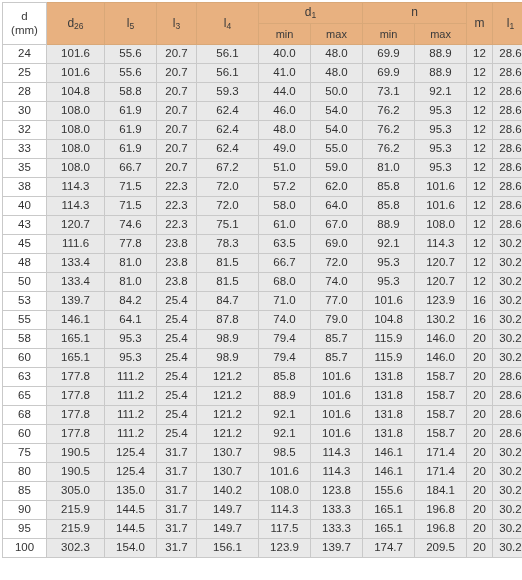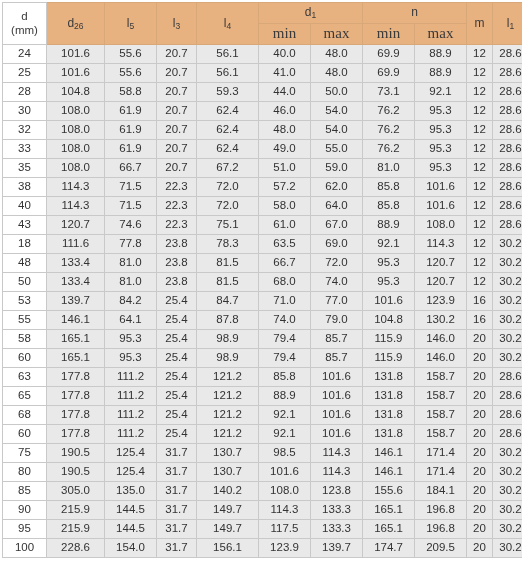--- a/index.html
+++ b/index.html
@@ -41,22 +41,21 @@
     height: 20px;
   }
   #spec-table thead th.corner-head {
     background: #ffffff;
     border: 1px solid #c9c9c9;
     font-size: 11.5px;
   }
   #spec-table thead th.corner-head .l1 { display: block; }
   #spec-table thead th.corner-head .l2 { display: block; }
   #spec-table thead th.sub-head {
-    font-size: 15px;
-    font-family: Liberation Serif, serif;
+    font-size: 11px;
   }
   
   #spec-table tbody td {
     height: 18px;
     background: #e9e9e9;
   }
   #spec-table tbody td.d-col {
     background: #ffffff;
     text-align: center;
   }
@@ -232,21 +231,21 @@
         <td>22.3</td>
         <td>75.1</td>
         <td>61.0</td>
         <td>67.0</td>
         <td>88.9</td>
         <td>108.0</td>
         <td>12</td>
         <td>28.6</td>
       </tr>
       <tr>
-        <td class="d-col">18</td>
+        <td class="d-col">45</td>
         <td>111.6</td>
         <td>77.8</td>
         <td>23.8</td>
         <td>78.3</td>
         <td>63.5</td>
         <td>69.0</td>
         <td>92.1</td>
         <td>114.3</td>
         <td>12</td>
         <td>30.2</td>
@@ -441,21 +440,21 @@
         <td>149.7</td>
         <td>117.5</td>
         <td>133.3</td>
         <td>165.1</td>
         <td>196.8</td>
         <td>20</td>
         <td>30.2</td>
       </tr>
       <tr>
         <td class="d-col">100</td>
-        <td>228.6</td>
+        <td>302.3</td>
         <td>154.0</td>
         <td>31.7</td>
         <td>156.1</td>
         <td>123.9</td>
         <td>139.7</td>
         <td>174.7</td>
         <td>209.5</td>
         <td>20</td>
         <td>30.2</td>
       </tr>

